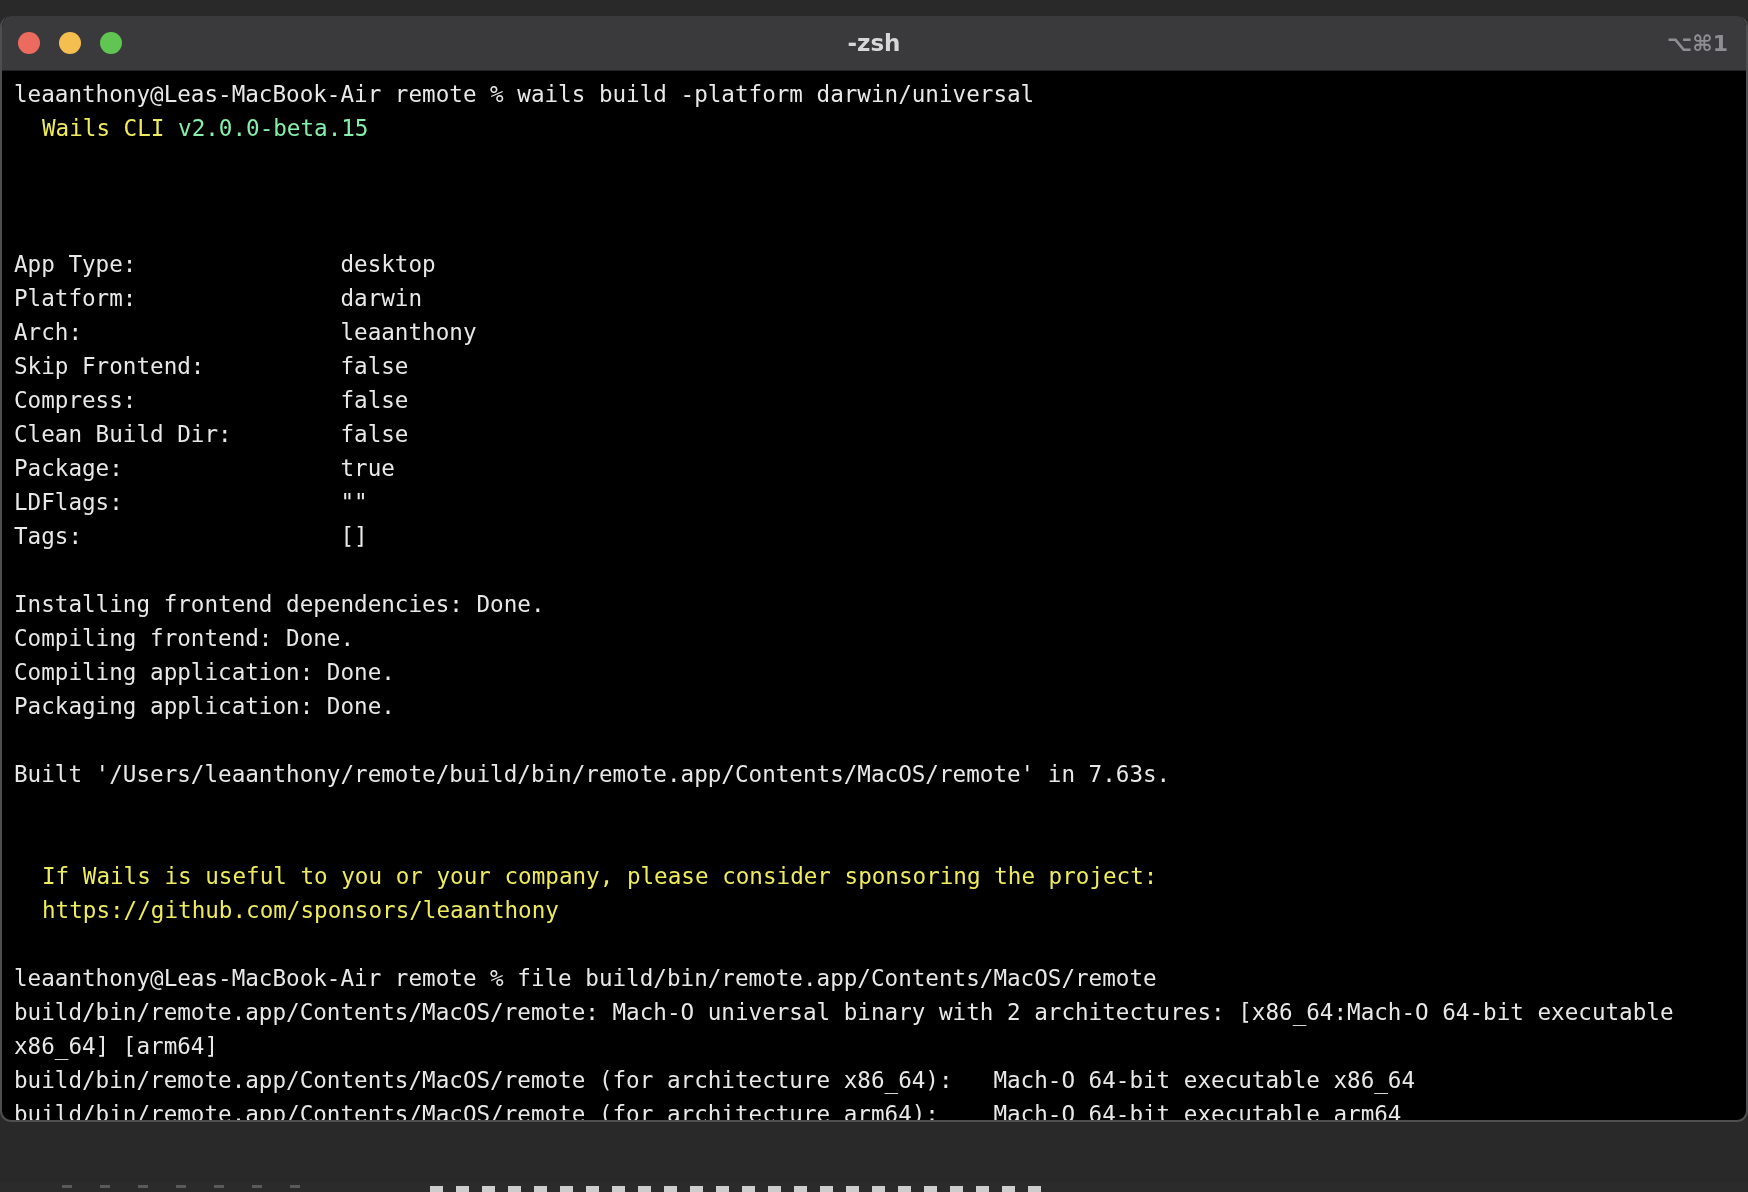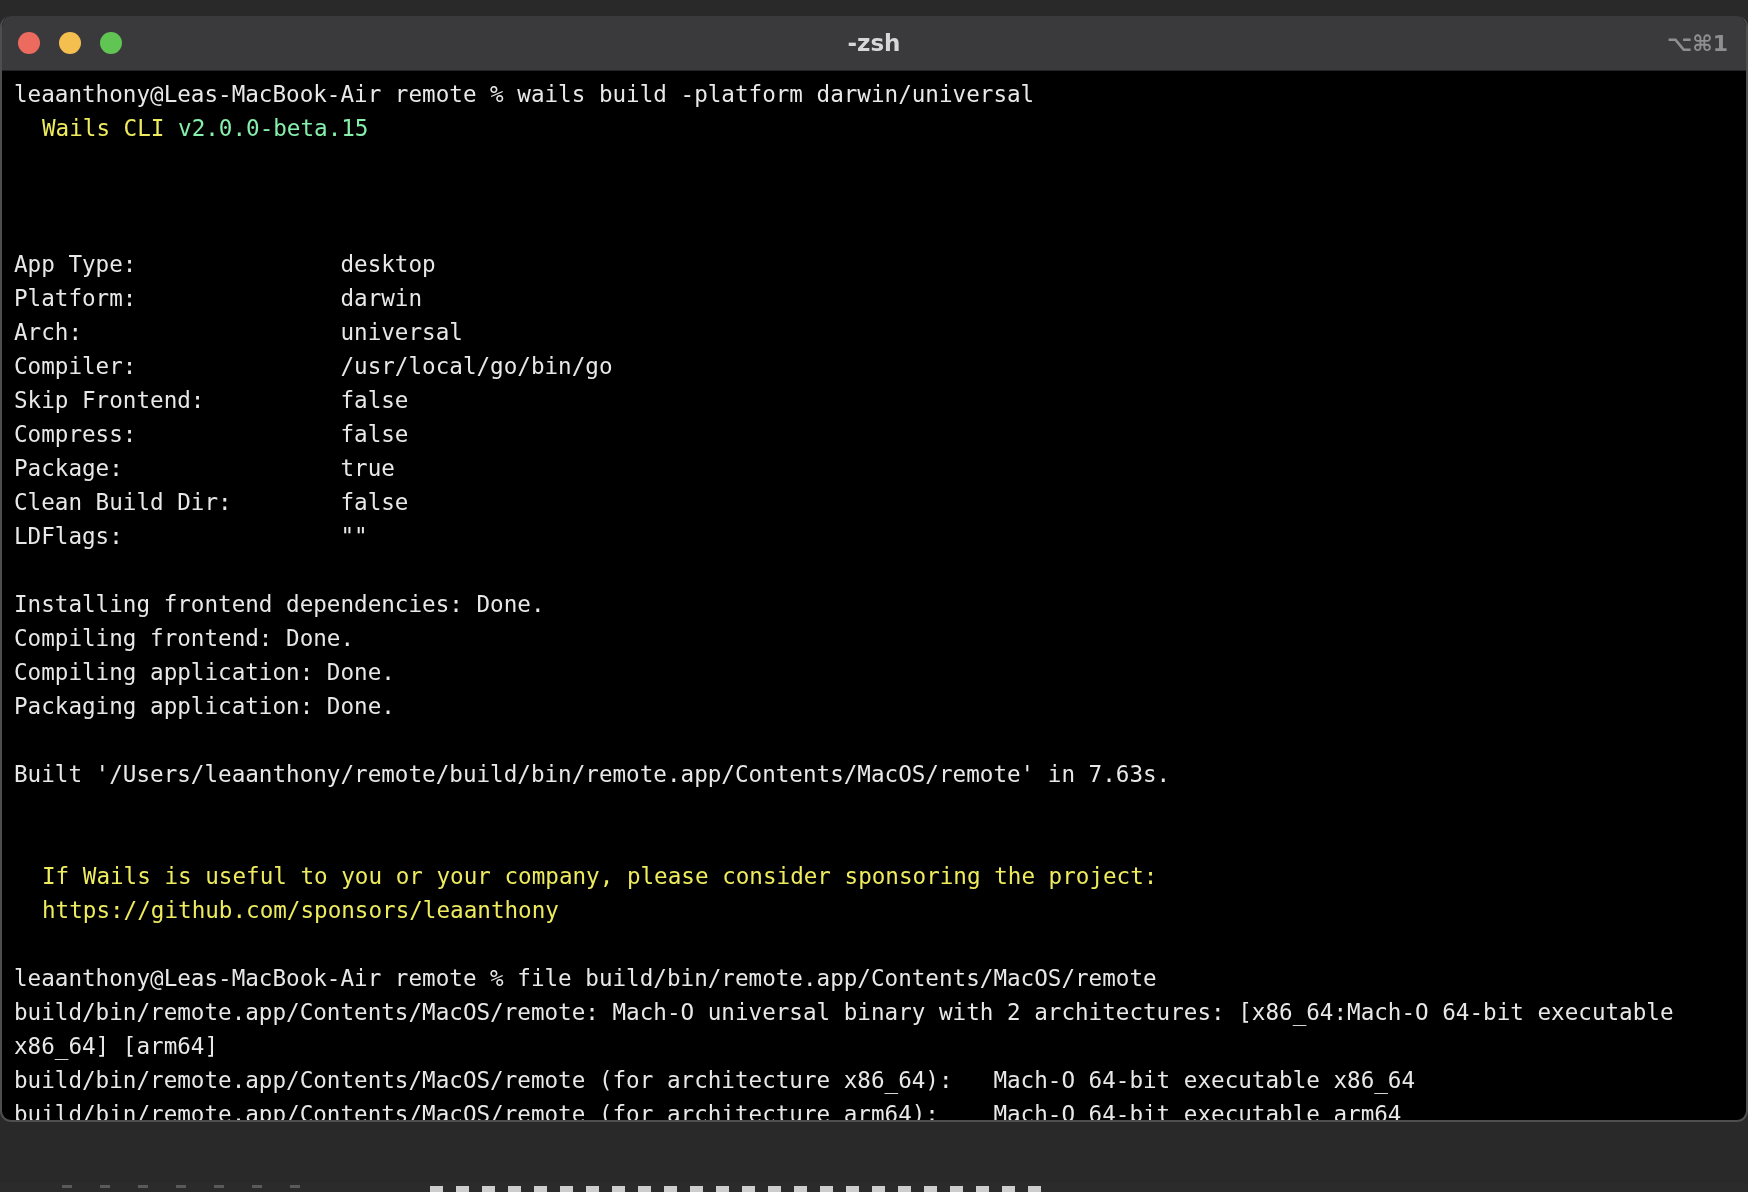--- a/index.html
+++ b/index.html
@@ -88,27 +88,27 @@
     <div class="shortcut">⌥⌘1</div>
   </div>
   <div class="screen">
       <div class="line"><span>leaanthony@Leas-MacBook-Air remote % wails build -platform darwin/universal</span></div>
       <div class="line"><span class="yellow">Wails CLI </span><span class="red">v2.0.0-beta.15</span></div>
       <div class="line"></div>
       <div class="line"></div>
       <div class="line"></div>
       <div class="line"><span>App Type:               desktop</span></div>
       <div class="line"><span>Platform:               darwin</span></div>
-      <div class="line"><span>Arch:                   universal</span></div>
-      <div class="line"><span>Compiler:               /usr/local/go/bin/go</span></div>
+      <div class="line"><span>Arch:                   leaanthony</span></div>
       <div class="line"><span>Skip Frontend:          false</span></div>
       <div class="line"><span>Compress:               false</span></div>
+      <div class="line"><span>Clean Build Dir:        false</span></div>
       <div class="line"><span>Package:                true</span></div>
-      <div class="line"><span>Clean Build Dir:        false</span></div>
       <div class="line"><span>LDFlags:                ""</span></div>
+      <div class="line"><span>Tags:                   []</span></div>
       <div class="line"></div>
       <div class="line"><span>Installing frontend dependencies: Done.</span></div>
       <div class="line"><span>Compiling frontend: Done.</span></div>
       <div class="line"><span>Compiling application: Done.</span></div>
       <div class="line"><span>Packaging application: Done.</span></div>
       <div class="line"></div>
       <div class="line"><span>Built '/Users/leaanthony/remote/build/bin/remote.app/Contents/MacOS/remote' in 7.63s.</span></div>
       <div class="line"></div>
       <div class="line"></div>
       <div class="line"><span class="yellow">If Wails is useful to you or your company, please consider sponsoring the project:</span></div>

